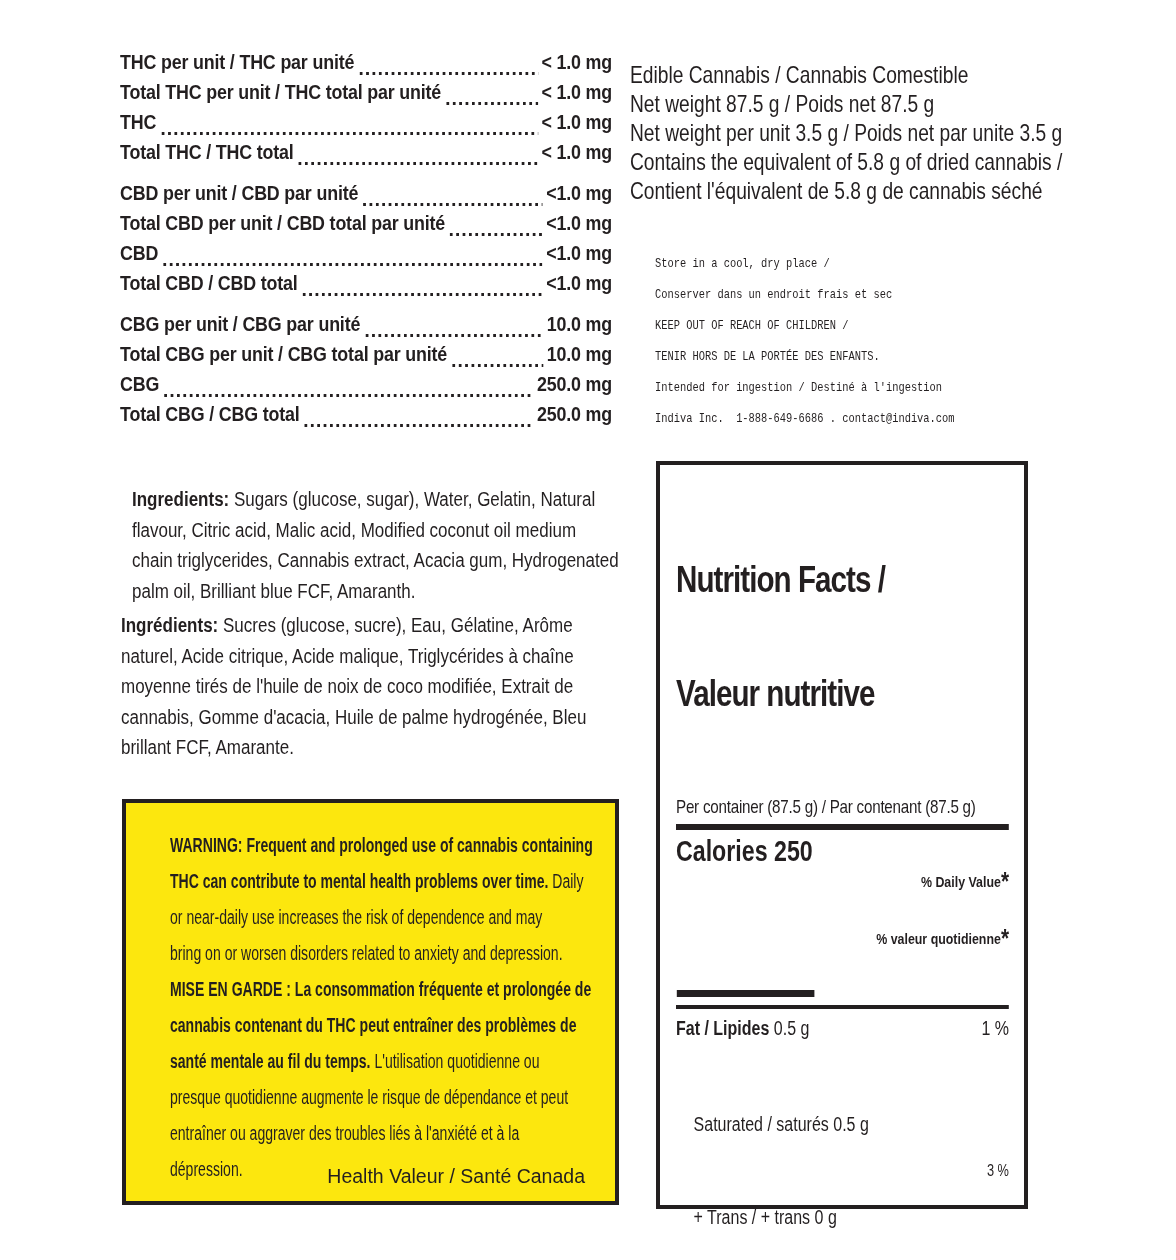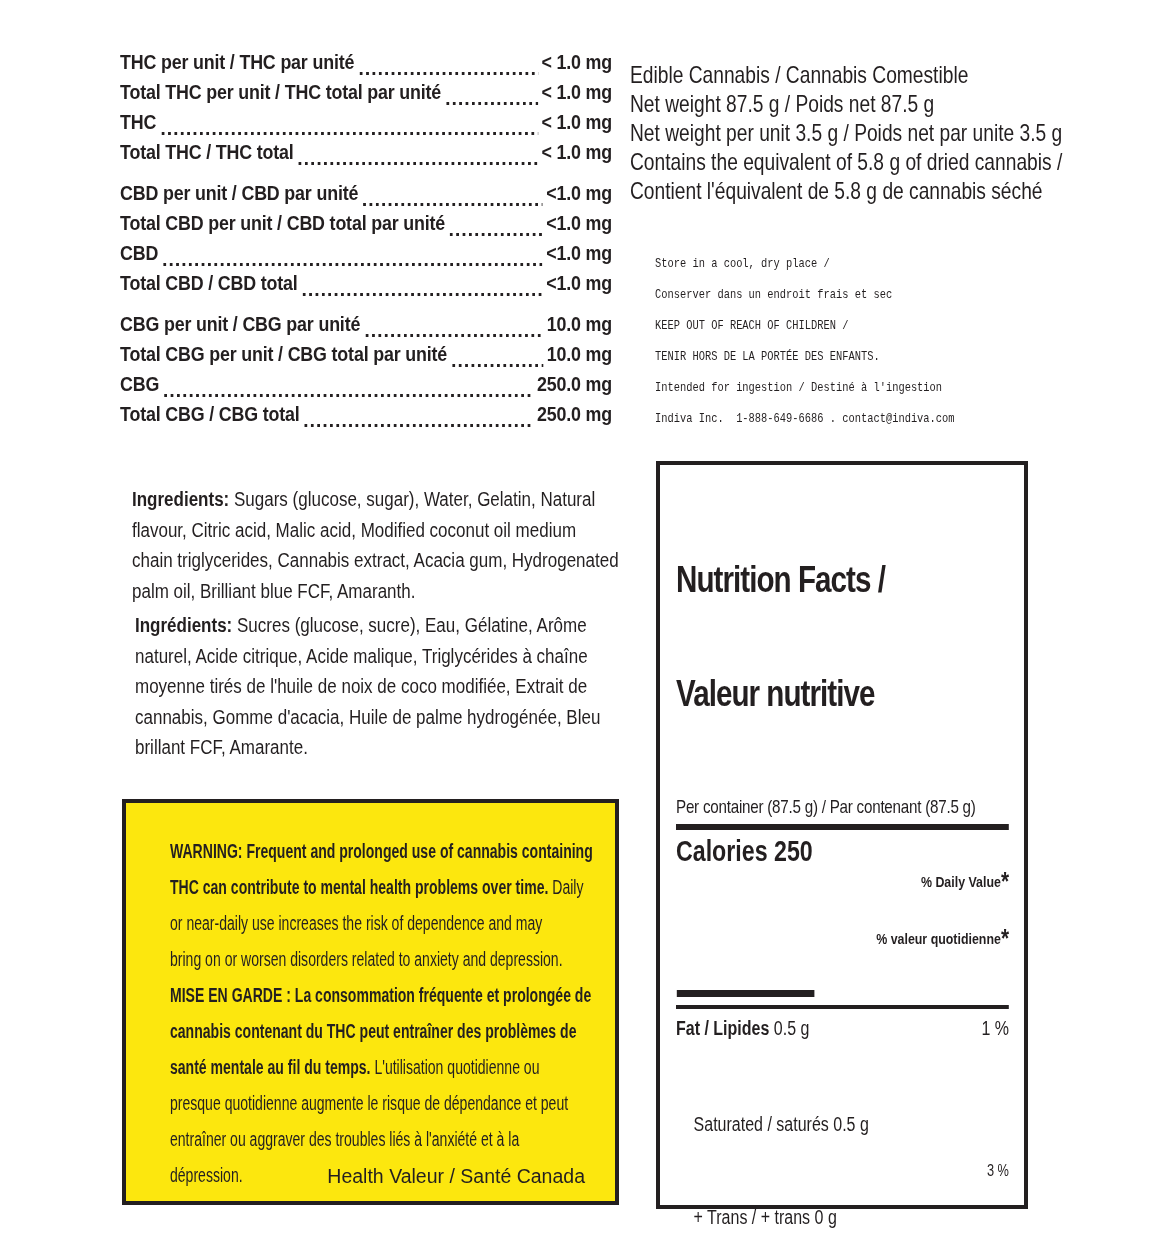--- a/index.html
+++ b/index.html
@@ -24,25 +24,25 @@
     background-image:radial-gradient(circle at 2.5px 2.5px,#231f20 1.6px,transparent 1.9px);
     background-size:7.5px 5px;background-repeat:repeat-x;background-position:left bottom;}
   .crow .val{white-space:pre;}
 
   
   #product-info{left:630px;top:52px;width:392px;font-size:24px;line-height:29px;margin-top:8px;}
   #storage-info{left:655px;top:248px;width:392px;font-size:13px;line-height:31px;font-family:Liberation Mono, monospace;}
 
   
   #ingredients-en{left:132px;top:484px;width:492px;font-size:20px;line-height:30.5px;}
-  #ingredients-fr{left:121px;top:610px;width:492px;font-size:20px;line-height:30.5px;margin-left:14px;}
+  #ingredients-fr{left:121px;top:610px;width:492px;font-size:20px;line-height:30.5px;}
 
   
   #warning-box{left:122px;top:799px;width:497px;height:406px;box-sizing:border-box;
-    background:#fce70e;border:4px solid #231f20;padding:30px 0 0 44px;}
+    background:#fce70e;border:4px solid #231f20;padding:24px 0 0 44px;}
   .wline{line-height:36px;font-size:19.5px;white-space:pre;}
   .wbold{font-weight:bold;}
   #hc-attrib{position:absolute;right:30px;bottom:13px;font-size:19.5px;}
 
   
   #nutrition{left:656px;top:461px;width:372px;height:748px;box-sizing:border-box;
     border:4px solid #231f20;padding:20px 15px 0 16px;}
   .nf-title{font-size:37px;line-height:38px;font-weight:bold;letter-spacing:-1.2px;white-space:pre;}
   .nf-sub{font-size:19px;margin-top:7px;white-space:pre;letter-spacing:-.3px;}
   .nf-rule{background:#231f20;margin:2px 0;}

